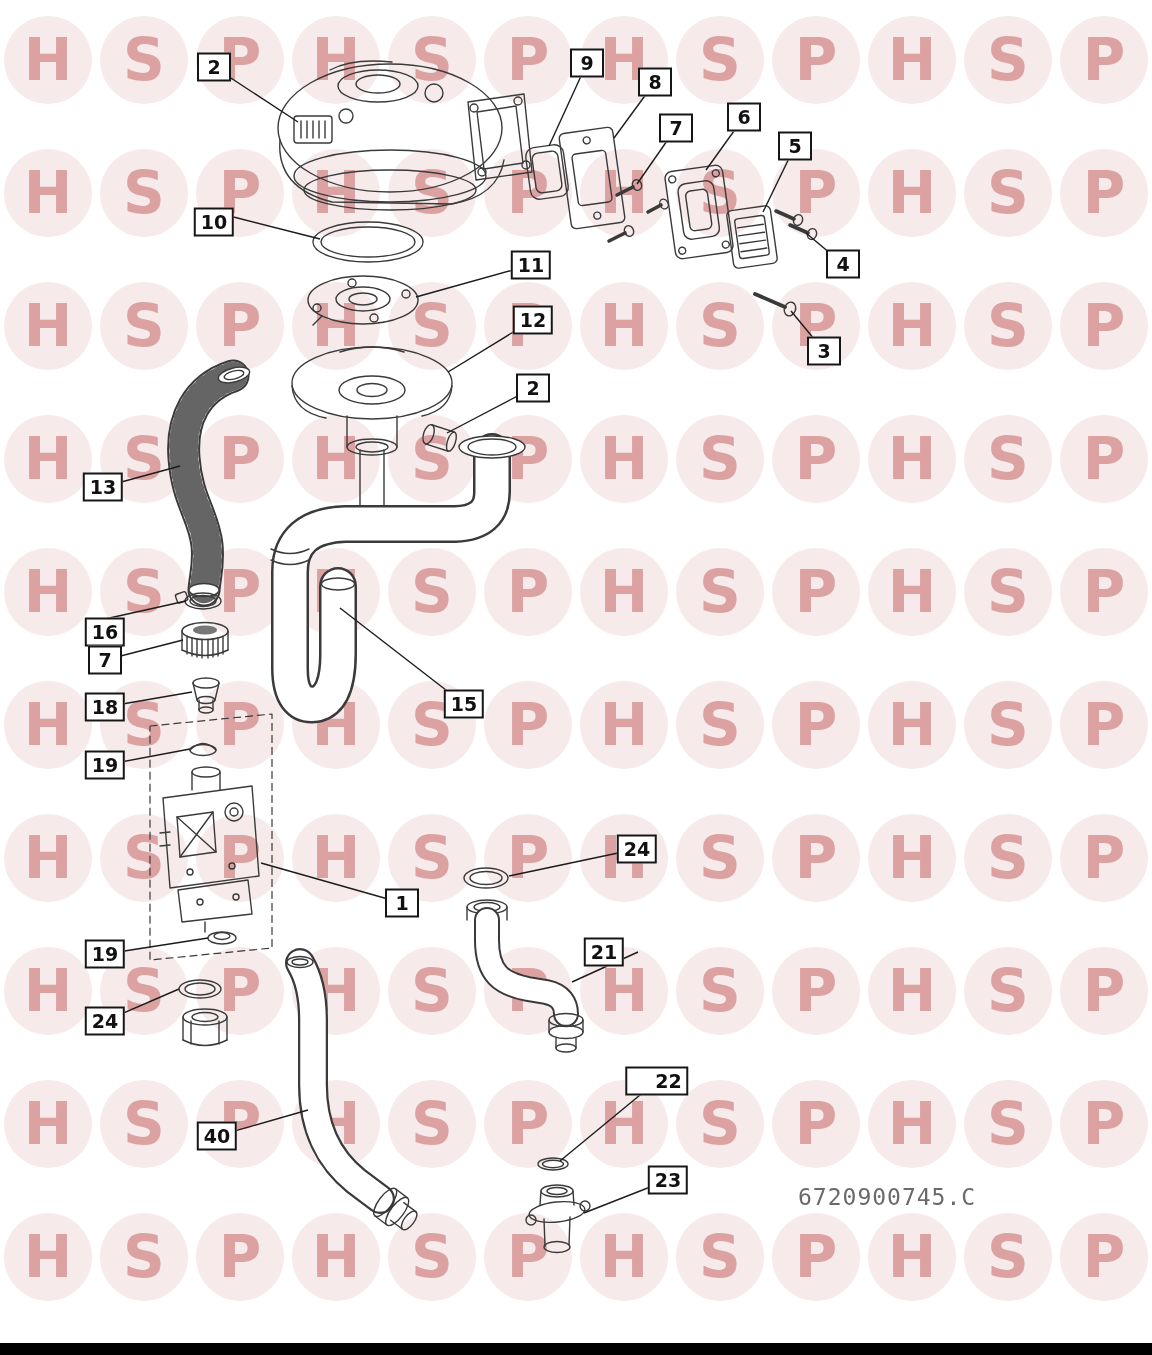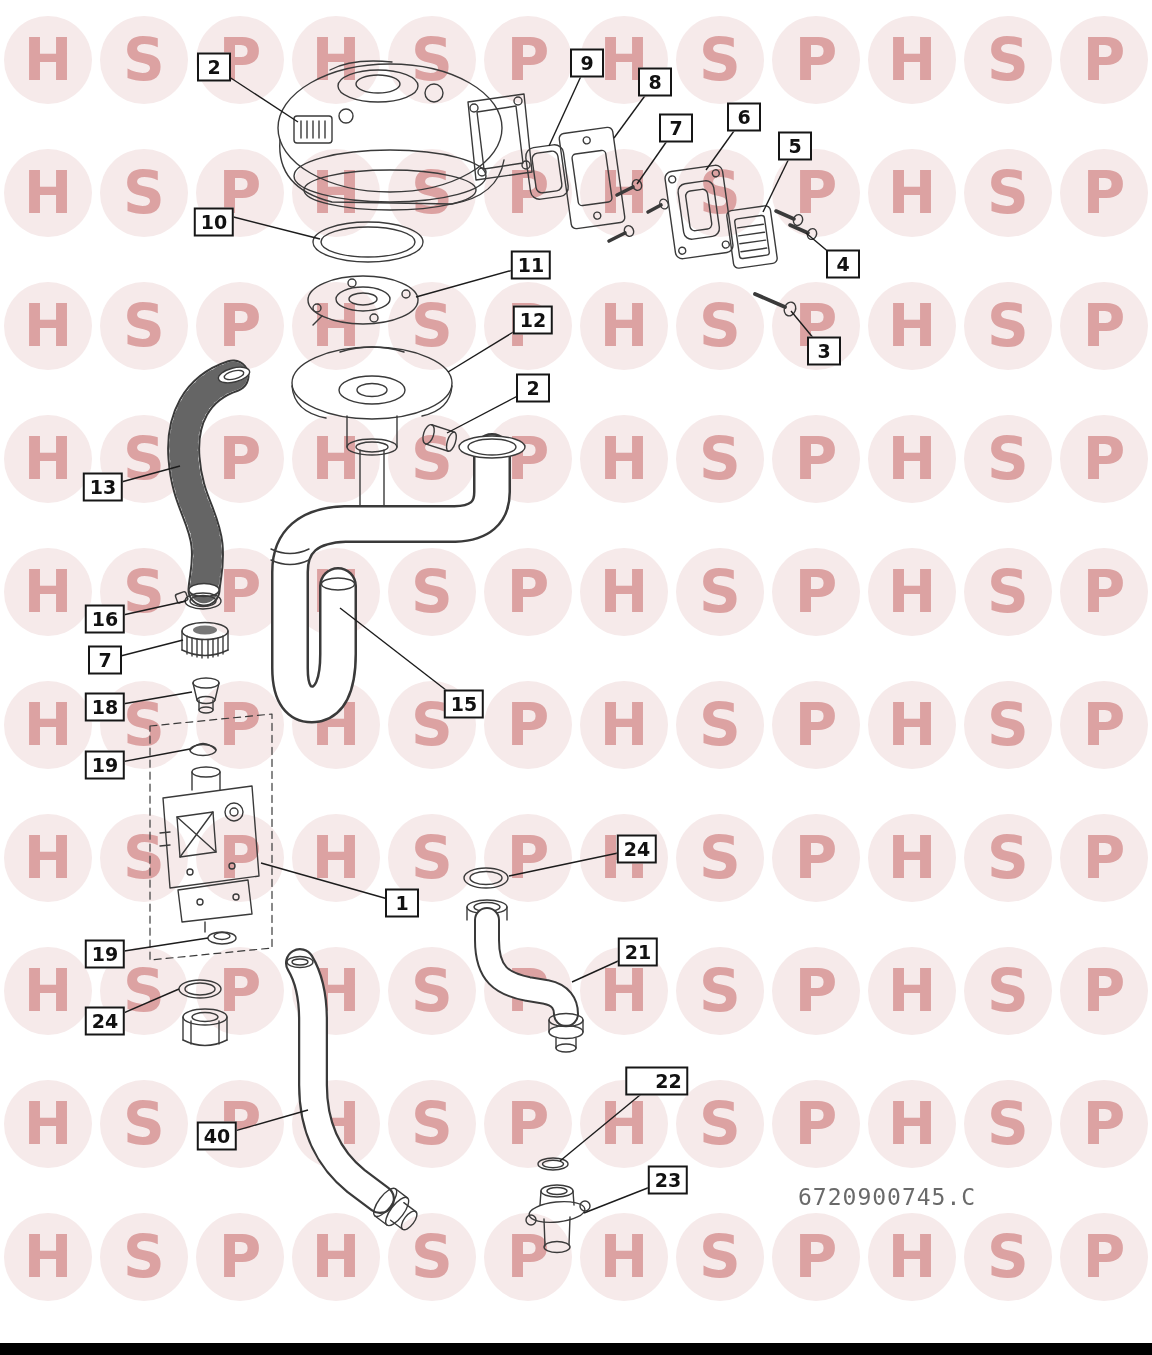--- a/index.html
+++ b/index.html
@@ -456,28 +456,28 @@
       <div class="callout" style="left: 676px; top: 128px;">7</div>
       <div class="callout" style="left: 744px; top: 117px;">6</div>
       <div class="callout" style="left: 795px; top: 146px;">5</div>
       <div class="callout" style="left: 843px; top: 264px;">4</div>
       <div class="callout" style="left: 824px; top: 351px;">3</div>
       <div class="callout" style="left: 214px; top: 212px; margin-top: 10px;">10</div>
       <div class="callout" style="left: 531px; top: 265px;">11</div>
       <div class="callout" style="left: 533px; top: 320px;">12</div>
       <div class="callout" style="left: 533px; top: 388px;">2</div>
       <div class="callout" style="left: 103px; top: 487px;">13</div>
-      <div class="callout" style="left: 105px; top: 619px; text-align: center;">16</div>
+      <div class="callout" style="left: 105px; top: 632px; text-align: center;">16</div>
       <div class="callout" style="left: 105px; top: 660px;">7</div>
       <div class="callout" style="left: 105px; top: 707px;">18</div>
       <div class="callout" style="left: 105px; top: 765px;">19</div>
       <div class="callout" style="left: 464px; top: 704px;">15</div>
       <div class="callout" style="left: 402px; top: 903px;">1</div>
       <div class="callout" style="left: 637px; top: 849px;">24</div>
-      <div class="callout" style="left: 638px; top: 952px;">21</div>
+      <div class="callout" style="left: 604px; top: 952px;">21</div>
       <div class="callout" style="left: 105px; top: 954px;">19</div>
       <div class="callout" style="left: 105px; top: 1021px;">24</div>
       <div class="callout" style="left: 217px; top: 1136px;">40</div>
       <div class="callout" style="left: 657px; top: 1081px; padding-left: 28px;">22</div>
       <div class="callout" style="left: 668px; top: 1180px;">23</div>
     </div>
 
   <div id="doc-code">6720900745.C</div>
 
   <div id="bottom-bar"></div>

